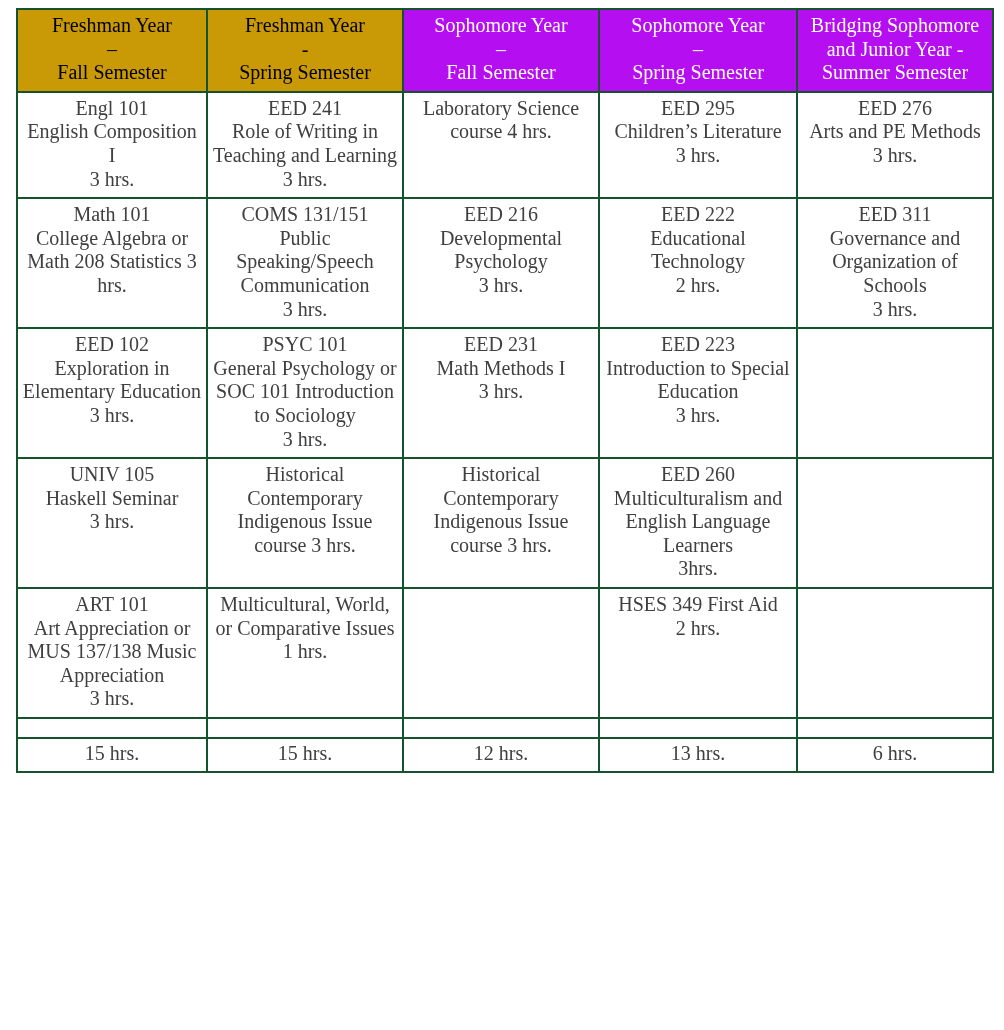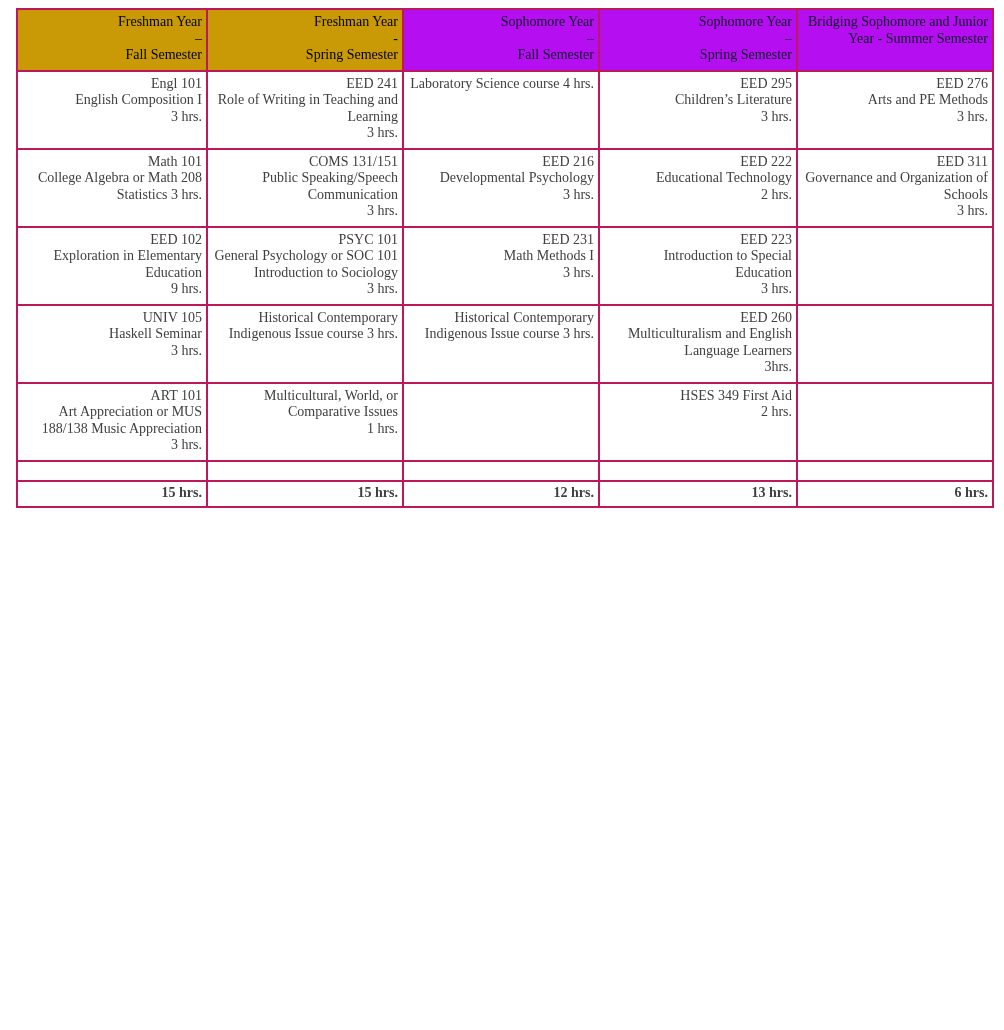--- a/index.html
+++ b/index.html
@@ -18,55 +18,55 @@
     box-sizing: border-box;
     padding: 8px 10px 6px 16px;
   }
   table.plan {
     border-collapse: collapse;
     table-layout: fixed;
     width: 978px;
     border: 2px solid #000000;
   }
   table.plan td, table.plan th {
-    border: 2px solid #be185d;
+    border: 2px solid #14532d;
     vertical-align: top;
-    text-align: right;
+    text-align: center;
     padding: 4px 4px 6px 4px;
-    font-size: 14px;
+    font-size: 20px;
     line-height: 1.18;
     font-weight: normal;
     word-wrap: break-word;
   }
   thead th {
     font-weight: bold;
     padding: 8px 6px 10px 6px;
     vertical-align: middle;
     line-height: 1.22;
     font-size: 19.5px;
   }
   th.hdr-gold {
     background: #c99a06;
     color: #000000;
   }
   th.hdr-purple {
     background: #b50ef0;
-    color: #0f172a;
+    color: #ffffff;
     margin-top: 44px;
   }
   td.cell {
     background: #ffffff;
     color: #404040;
   }
   tr.spacer td {
     height: 18px;
     padding: 0;
   }
   tr.totals td {
-    font-weight: bold;
+    font-weight: normal;
     padding: 3px 4px 5px 4px;
     vertical-align: middle;
   }
   .col1 { width: 190px; }
   .col2 { width: 196px; }
   .col3 { width: 196px; }
   .col4 { width: 198px; }
   .col5 { width: 196px; }
   .txt {
     white-space: pre-line;
@@ -161,21 +161,21 @@
         <td class="cell">
             <span class="txt">EED 311
 Governance and Organization of Schools
 3 hrs.</span>
           </td>
       </tr>
       <tr>
         <td class="cell">
             <span class="txt">EED 102
 Exploration in Elementary Education
-9 hrs.</span>
+3 hrs.</span>
           </td>
         <td class="cell">
             <span class="txt">PSYC 101
 General Psychology or SOC 101 Introduction to Sociology
 3 hrs.</span>
           </td>
         <td class="cell">
             <span class="txt">EED 231
 Math Methods I
 3 hrs.</span>
@@ -206,21 +206,21 @@
 Multiculturalism and English Language Learners
 3hrs.</span>
           </td>
         <td class="cell">
             <span class="txt"></span>
           </td>
       </tr>
       <tr>
         <td class="cell">
             <span class="txt">ART 101
-Art Appreciation or MUS 188/138 Music Appreciation
+Art Appreciation or MUS 137/138 Music Appreciation
 3 hrs.</span>
           </td>
         <td class="cell">
             <span class="txt">Multicultural, World, or Comparative Issues
 1 hrs.</span>
           </td>
         <td class="cell">
             <span class="txt"></span>
           </td>
         <td class="cell">

